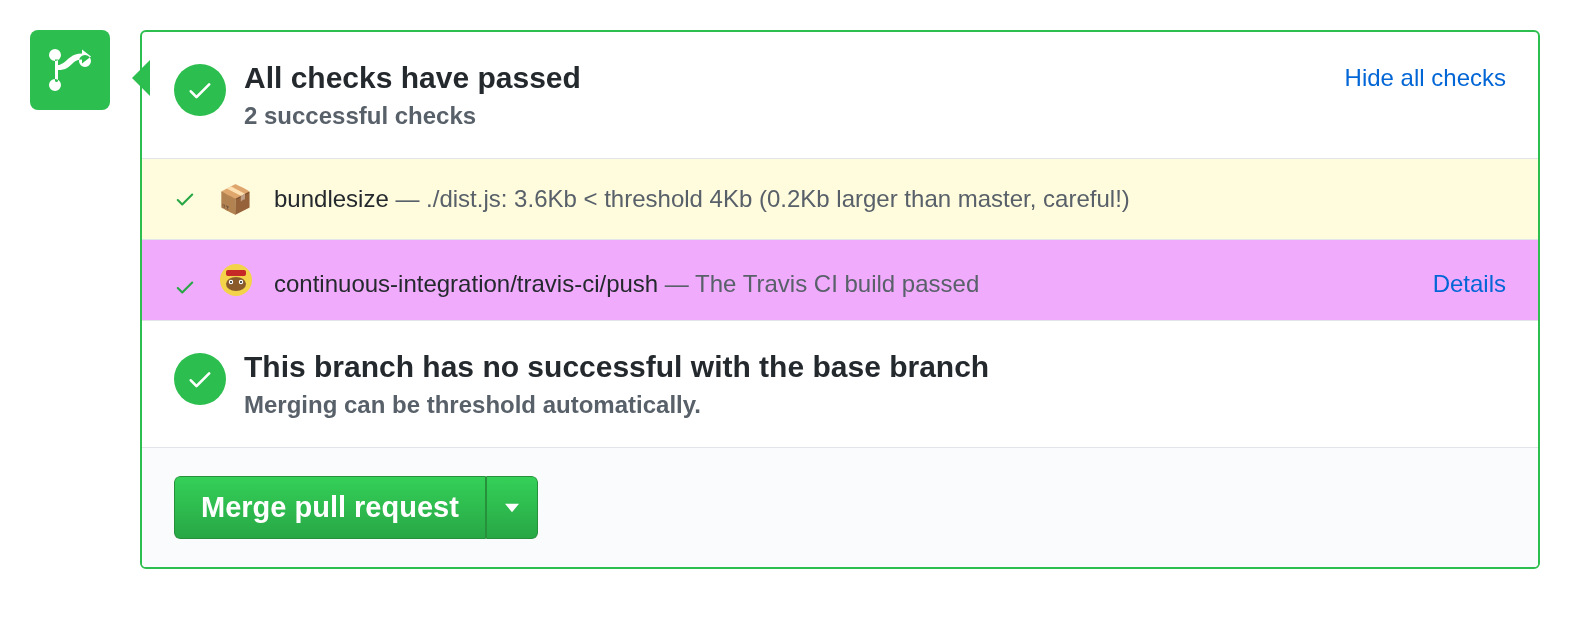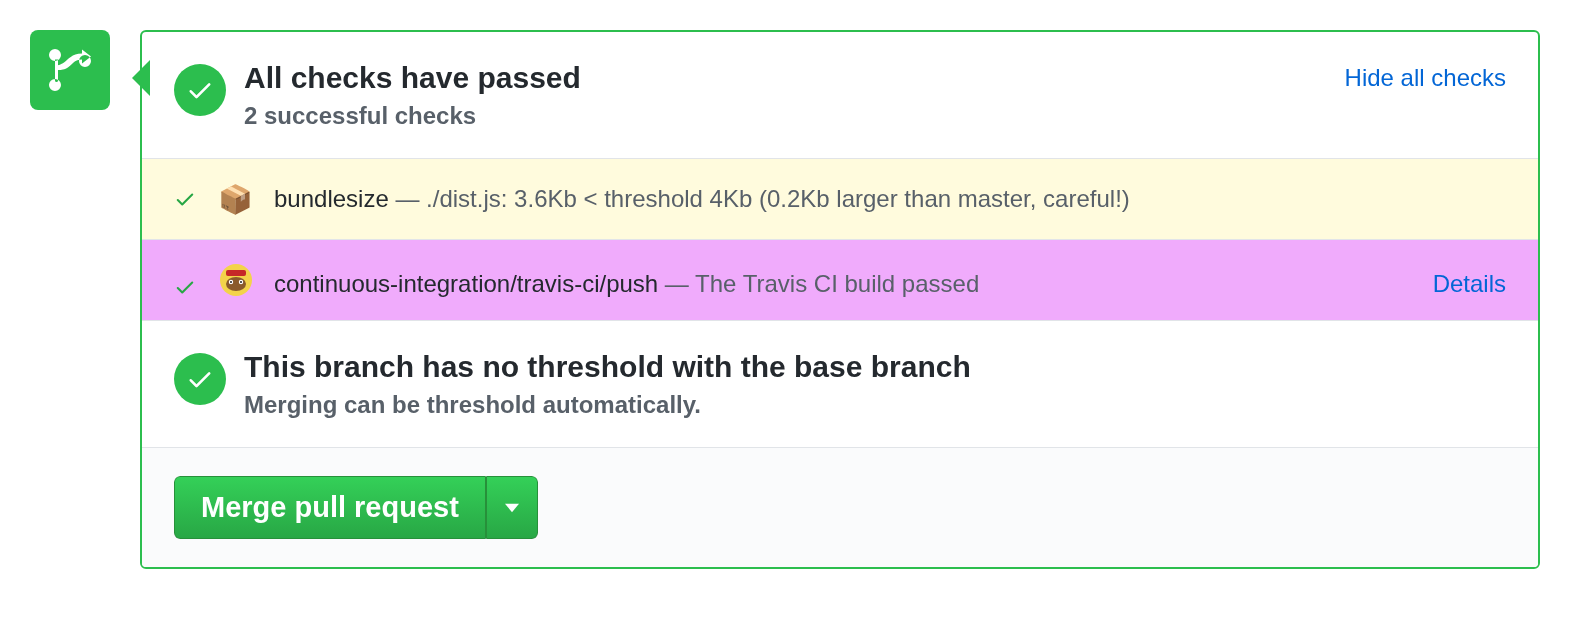--- a/index.html
+++ b/index.html
@@ -218,21 +218,21 @@
     </div>
 
     <div class="section">
       <div class="head-row">
         <div class="success-circle">
           <svg viewBox="0 0 16 16">
               <path d="M13.78 4.22a.75.75 0 0 1 0 1.06l-7.25 7.25a.75.75 0 0 1-1.06 0L2.22 9.28a.75.75 0 1 1 1.06-1.06L6 10.94l6.72-6.72a.75.75 0 0 1 1.06 0z"></path>
             </svg>
         </div>
         <div class="head-text">
-          <div class="head-title">This branch has no threshold with the base branch</div>
+          <div class="head-title">This branch has no successful with the base branch</div>
           <div class="head-sub">Merging can be threshold automatically.</div>
         </div>
       </div>
     </div>
 
     <div class="merge-footer">
       <div class="merge-btn-group">
         <button class="merge-btn main">Merge pull request</button>
         <button class="merge-btn caret">
           <svg viewBox="0 0 10 6">

